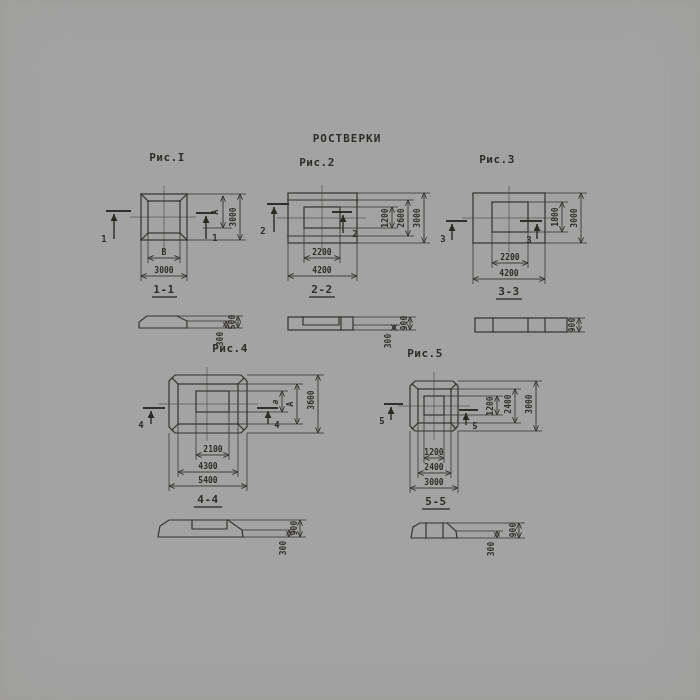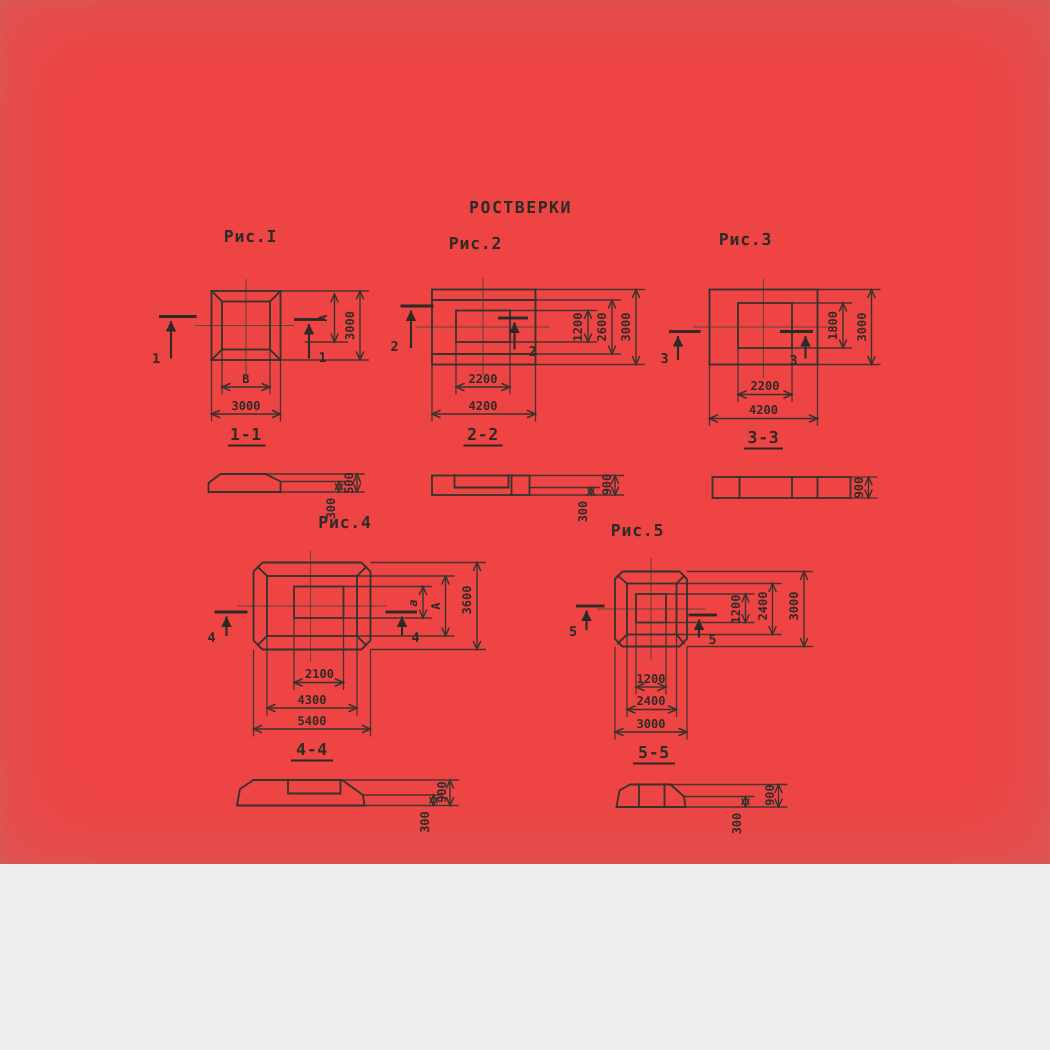--- a/index.html
+++ b/index.html
@@ -1,18 +1,18 @@
 <!DOCTYPE html>
 <html><head>
 <meta charset="utf-8">
 <style>
   html,body{margin:0;padding:0;background:#eeeeec;}
   .page{
-    position:relative;width:700px;height:576px;margin:0 auto;
-    background:#ef4444;
+    position:relative;width:700px;height:700px;margin:0 auto;
+    background:#a3a3a3;
     box-shadow:inset 0 0 60px rgba(150,148,140,.28), inset 0 0 6px rgba(150,148,140,.18);
     font-family:"DejaVu Sans Mono","Liberation Mono",monospace;
     overflow:hidden;
   }
   svg{position:absolute;inset:0;}
   .k{stroke:#35332d;stroke-width:1.2;fill:none;stroke-linecap:square;}
   .x{stroke:#35332d;stroke-width:.85;fill:none;opacity:.9;}
   .c{stroke:#45433c;stroke-width:.7;fill:none;opacity:.8;}
   .d{stroke:#35332d;stroke-width:.9;fill:none;marker-start:url(#ar);marker-end:url(#ar);}
   .bar{stroke:#2c2a25;stroke-width:1.9;fill:none;}

